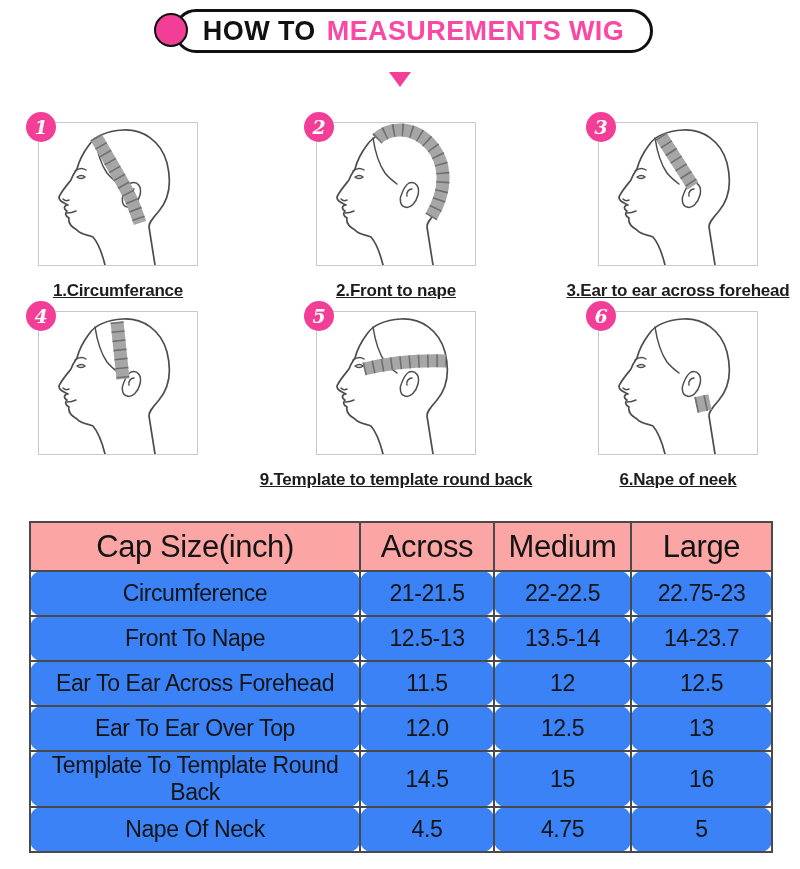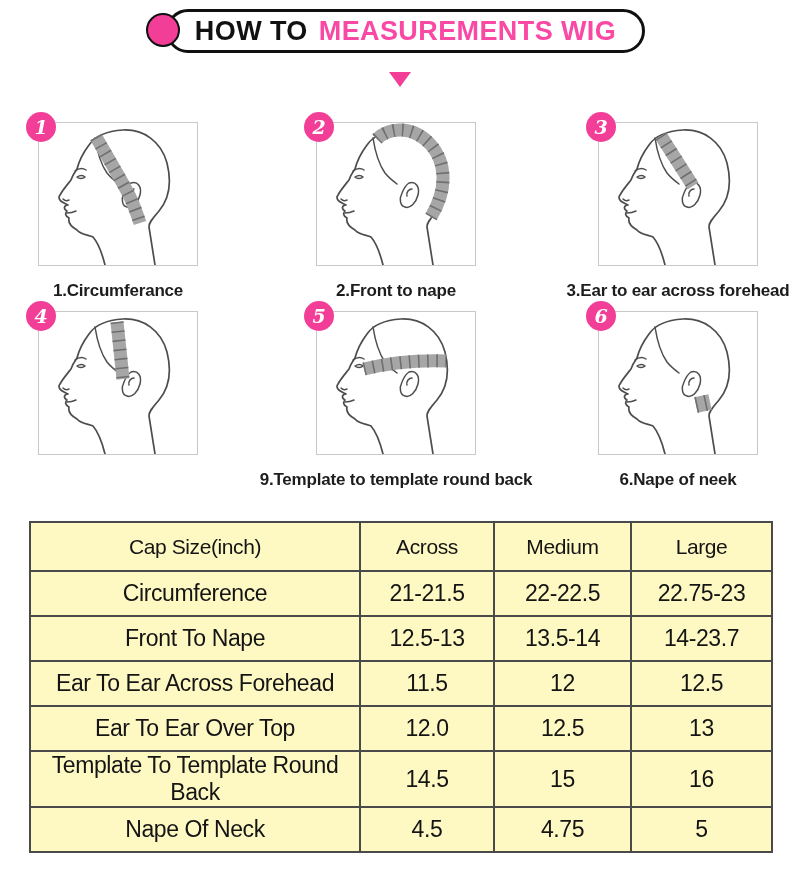--- a/index.html
+++ b/index.html
@@ -2,21 +2,21 @@
 <html><head>
 <meta charset="utf-8">
 <style>
   html,body{margin:0;padding:0;}
   body{
     width:800px;height:869px;background:#ffffff;
     font-family:"Liberation Sans",sans-serif;color:#161616;
     overflow:hidden;position:relative;
   }
   
-  .header{position:relative;height:62px;}
+  .header{position:relative;height:62px;margin-left:8px;}
   .pill{
     position:absolute;left:166px;top:9px;width:473px;height:38px;
     border:3px solid #101010;border-radius:24px;background:#fff;
     display:flex;align-items:center;justify-content:center;
     font-size:27px;font-weight:bold;letter-spacing:.4px;white-space:nowrap;
   }
   .pill .t-black{color:#111;padding-right:11px;}
   .pill .t-pink{color:#fa49a4;}
   .pill-dot{
     position:absolute;left:146px;top:13px;width:30px;height:30px;
@@ -40,40 +40,40 @@
   .badge{
     position:absolute;left:-13px;top:-11px;width:30px;height:30px;
     background:#f23e97;border-radius:50%;z-index:3;
     display:flex;align-items:center;justify-content:center;
     color:#fff;font-family:"DejaVu Serif",serif;font-style:italic;
     font-weight:bold;font-size:19px;line-height:1;
   }
   .head-svg{position:absolute;left:0;top:0;width:100%;height:100%;}
   .caption{
     margin-top:15px;font-size:17px;font-weight:bold;color:#1d1d1d;
-    letter-spacing:-.2px;white-space:nowrap;line-height:20px;
+    letter-spacing:-.2px;white-space:nowrap;line-height:20px;text-decoration:underline;
   }
   
   .hline{fill:#ffffff;stroke:#4d4d4d;stroke-width:1.7;stroke-linecap:round;stroke-linejoin:round;}
   .hdetail{fill:none;stroke:#4d4d4d;stroke-width:1.5;stroke-linecap:round;stroke-linejoin:round;}
   .tape{fill:none;stroke:#a6a6a6;stroke-width:13;}
   .tape-ticks{fill:none;stroke:#6f6f6f;stroke-width:13;stroke-dasharray:1.6 7.5;}
   .tape-wide{stroke-width:16;}
   
   table.sizes{
     margin:31px 0 0 29px;width:742px;border-collapse:collapse;table-layout:fixed;
   }
   table.sizes th,table.sizes td{
     border:2px solid #4a4a4a;text-align:center;vertical-align:middle;
     padding:0;letter-spacing:-.4px;overflow:hidden;
   }
   table.sizes th{
-    background:#fef9c3;font-weight:normal;font-size:21px;height:47px;color:#141414;
-  }
-  table.sizes td{font-size:23px;height:43px;color:#141414;background:#fef9c3;}
+    background:#fca5a5;font-weight:normal;font-size:31px;height:47px;color:#141414;
+  }
+  table.sizes td{font-size:23px;height:43px;color:#141414;background:#3b82f6;border-radius:12px;}
   td.rowlabel{font-size:22px;letter-spacing:-.7px;}
 </style>
 </head>
 <body>
 
 <svg width="0" height="0" style="position:absolute" aria-hidden="true">
   <defs>
     <g id="head-base">
       <path class="hline" d="M66,142
         C63,130 60,121 54,114

